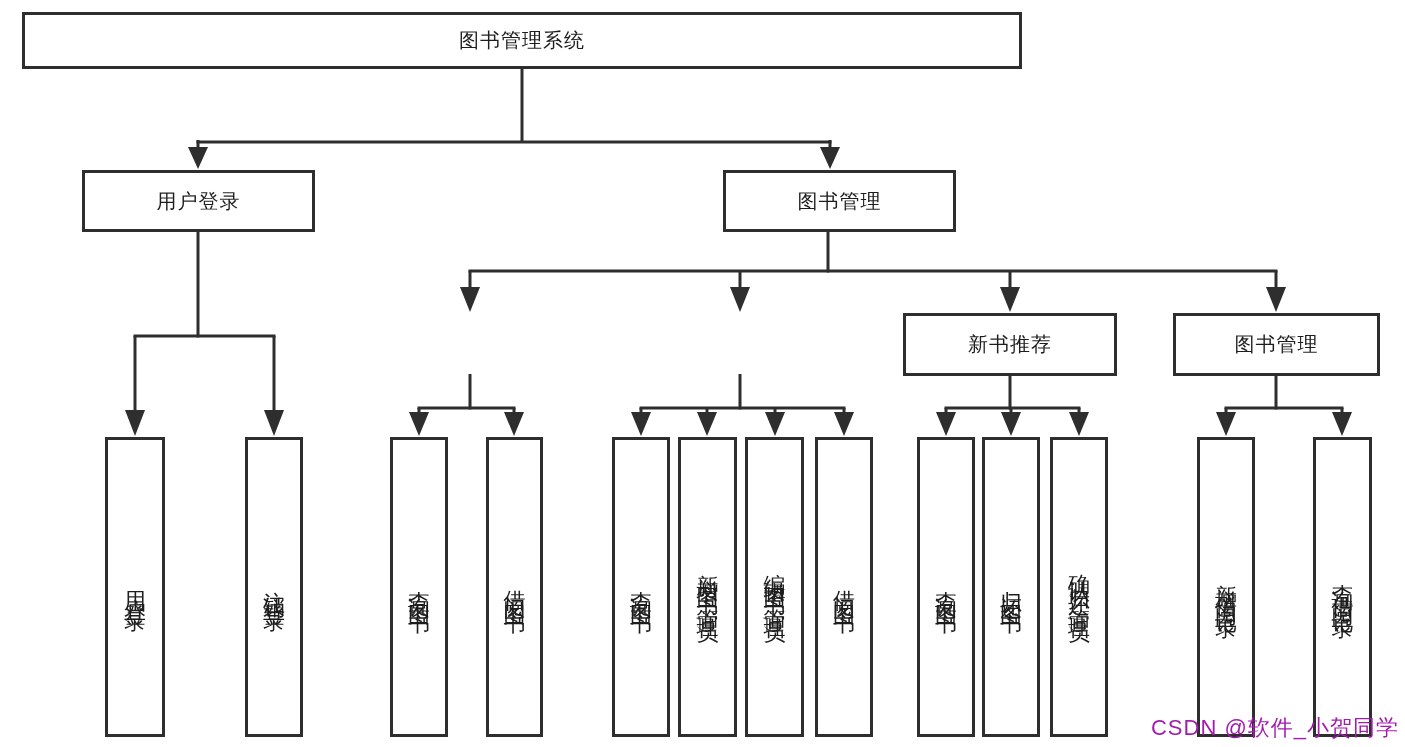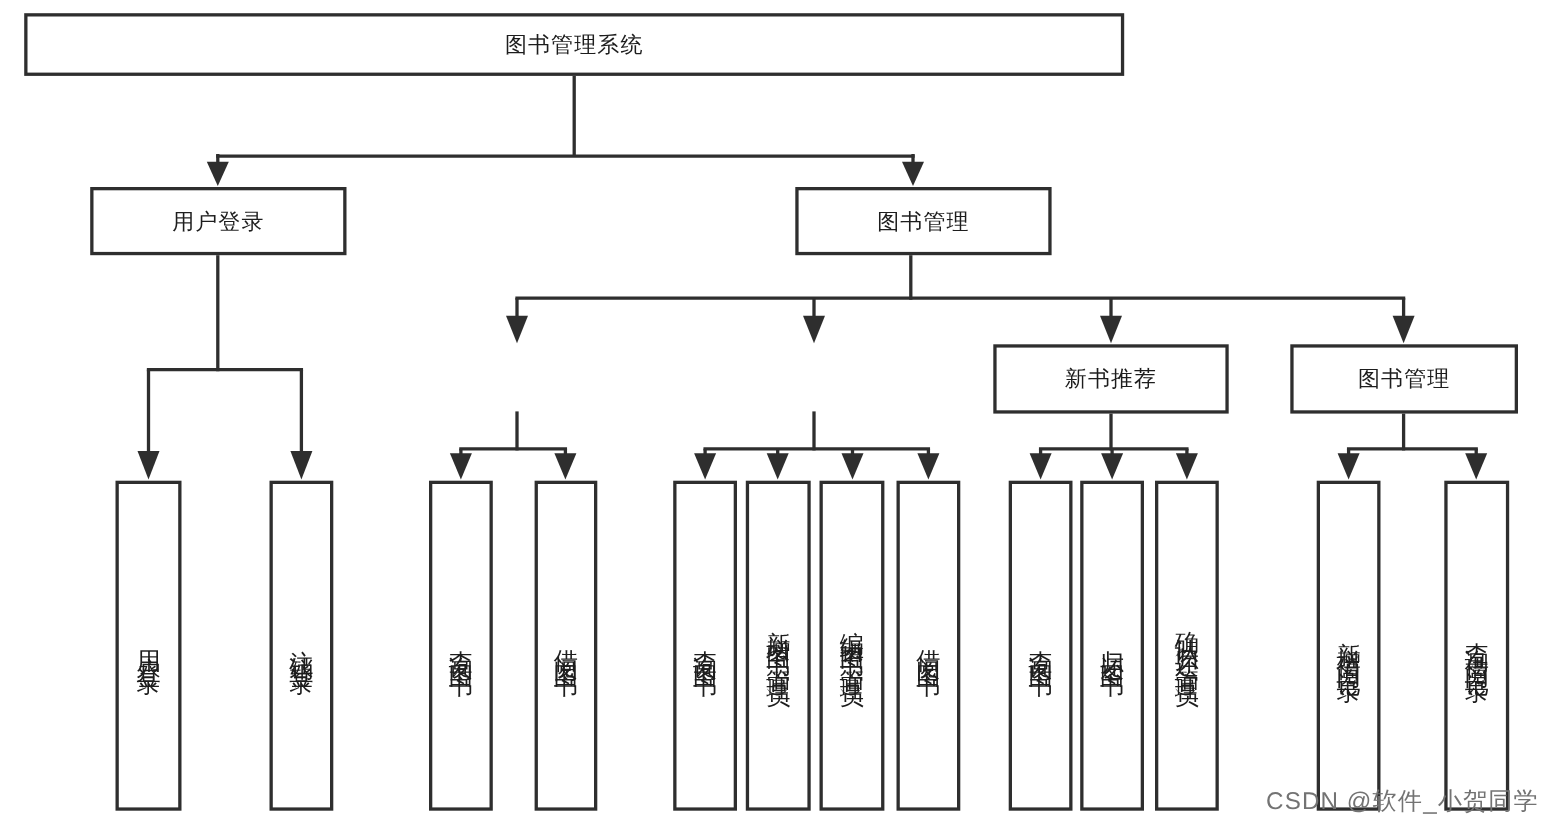--- a/index.html
+++ b/index.html
@@ -43,21 +43,21 @@
     font-size: 22px;
     letter-spacing: 7px;
     white-space: normal;
     line-height: 1;
   }
   #watermark {
     position: absolute;
     right: 6px;
     bottom: 4px;
     font-size: 22px;
-    color: #737373;
+    color: #a21caf;
     letter-spacing: 1px;
     z-index: 3;
   }
 </style>
 </head>
 <body>
 
 <div id="stage">
 
   <svg id="connectors" viewBox="0 0 1405 747" xmlns="http://www.w3.org/2000/svg">

